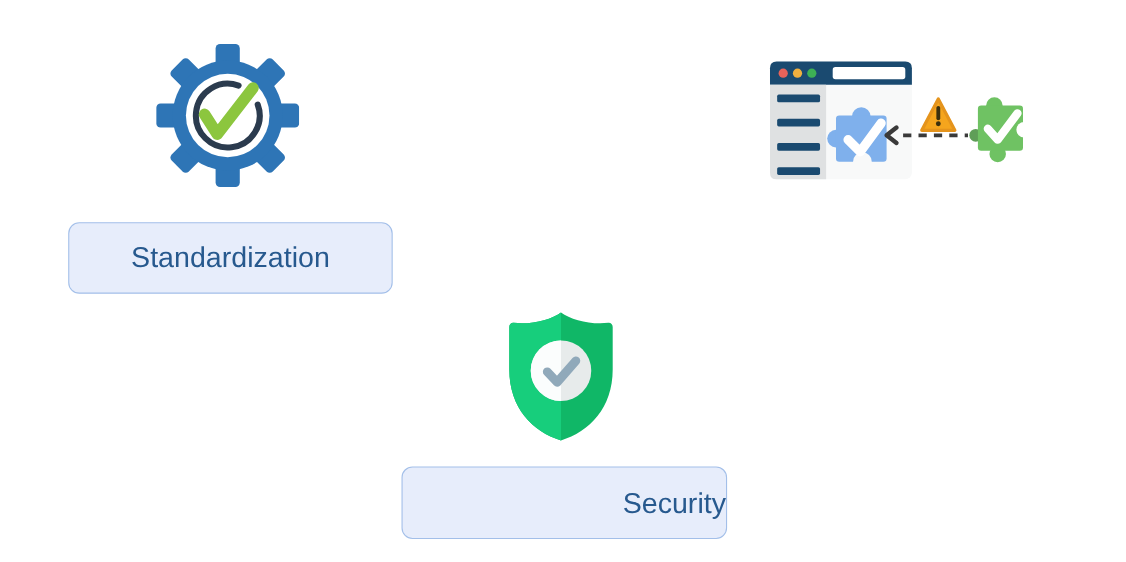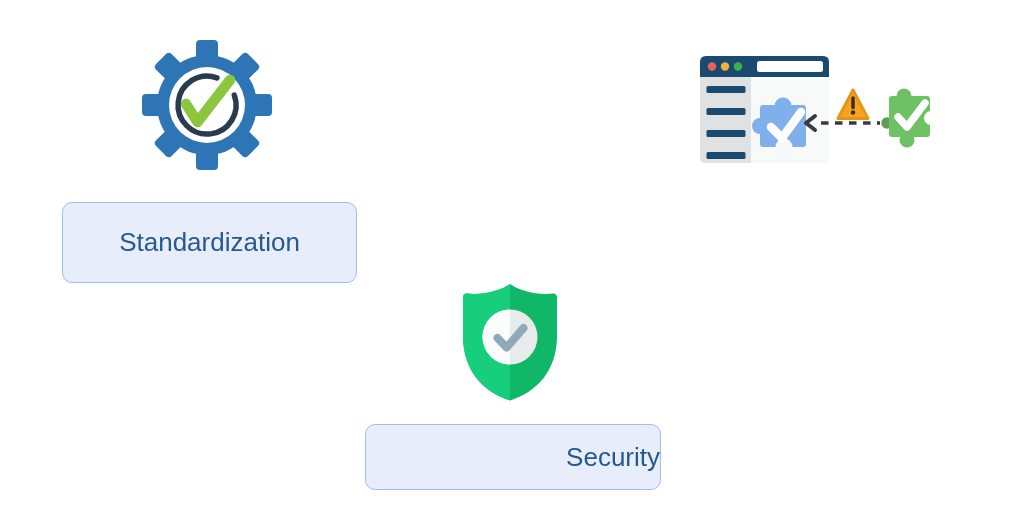--- a/index.html
+++ b/index.html
@@ -20,21 +20,21 @@
     border:1.5px solid #a3bfe9;
     border-radius:10px;
     display:flex;align-items:center;justify-content:center;
     text-align:center;
     color:#27598e;
     font-size:26px;
     line-height:1.18;
     font-weight:500;
     box-sizing:border-box;
   }
-  .box-standardization{left:62px;top:202px;width:295px;height:81px;}
+  .box-standardization{left:62px;top:202px;width:295px;height:65px;}
   .box-legacy{left:668px;top:201px;width:295px;height:66px;padding:0 28px;}
   .box-security{left:365px;top:424px;width:296px;height:66px;justify-content:flex-end;}
 </style>
 </head>
 <body>
 
 <div class="canvas">
 
   <svg class="icon gear-icon" viewBox="0 0 130 130">
     <g fill="#2e75b6">

